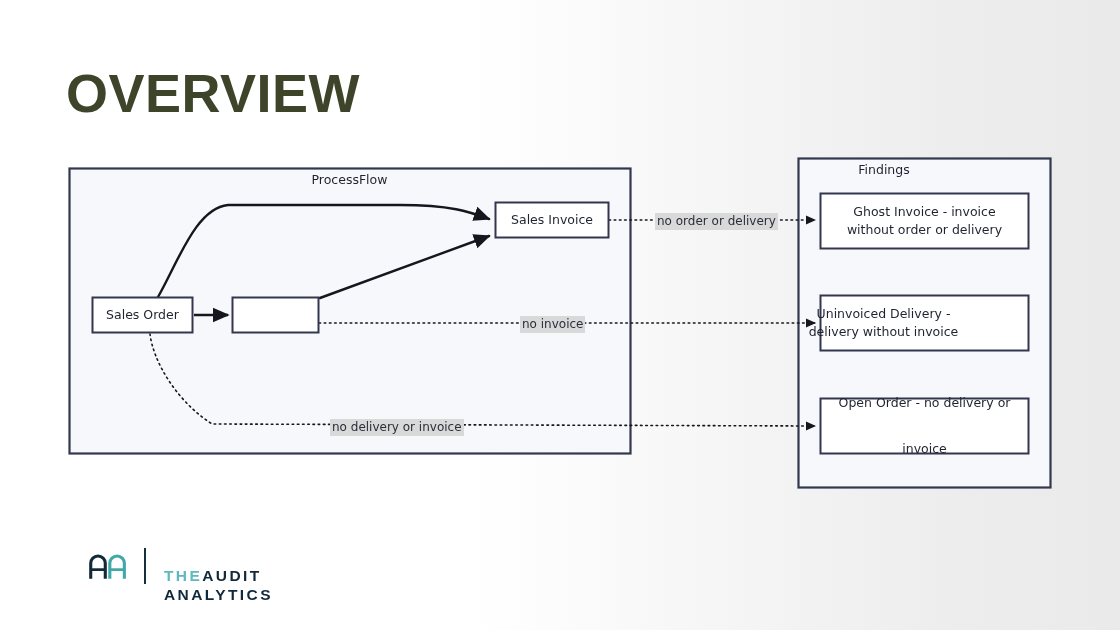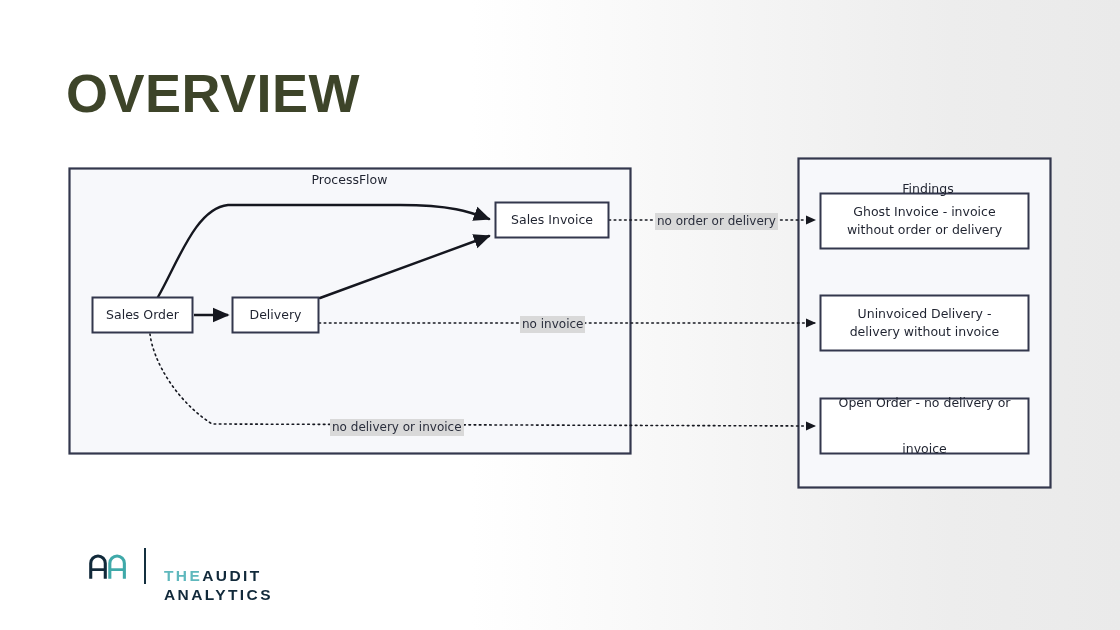--- a/index.html
+++ b/index.html
@@ -153,34 +153,33 @@
 
     <rect x="820.5" y="193.5" width="208" height="55" fill="#ffffff" stroke="#33374d" stroke-width="2"></rect>
 
     <rect x="820.5" y="295.5" width="208" height="55" fill="#ffffff" stroke="#33374d" stroke-width="2"></rect>
 
     <rect x="820.5" y="398.5" width="208" height="55" fill="#ffffff" stroke="#33374d" stroke-width="2"></rect>
   </svg>
 
   <div class="panel-title" style="left:69px; top:172px; width:561px;">ProcessFlow</div>
 
-  <div class="panel-title" style="left:798px; top:162px; width:260px;margin-top:19px;">Findings</div>
+  <div class="panel-title" style="left:754px; top:162px; width:260px;">Findings</div>
 
   <div class="node-label" style="left:92px; top:297px; width:101px; height:36px;">Sales Order</div>
 
-  <div class="node-label" style="left:232px; top:297px; width:87px; height:36px;">Delivery</div>
 
   <div class="node-label" style="left:820px; top:193px; width:209px; height:56px; flex-direction:column;">
     <span>Ghost Invoice - invoice</span>
     <span>without order or delivery</span>
   </div>
 
   <div class="node-label" style="left:495px; top:202px; width:114px; height:36px;">Sales Invoice</div>
 
-  <div class="node-label" style="left:820px; top:295px; width:209px; height:56px; flex-direction:column;">
+  <div class="node-label" style="left:779px; top:295px; width:209px; height:56px; flex-direction:column;">
     <span>Uninvoiced Delivery -</span>
     <span>delivery without invoice</span>
   </div>
 
   <div class="node-label" style="left:820px; top:398px; width:209px; height:56px; flex-direction:column;gap:28px;">
     <span>Open Order - no delivery or</span>
     <span>invoice</span>
   </div>
 
   <div class="edge-label" style="left:655px; top:213px;text-align:center;">no order or delivery</div>

